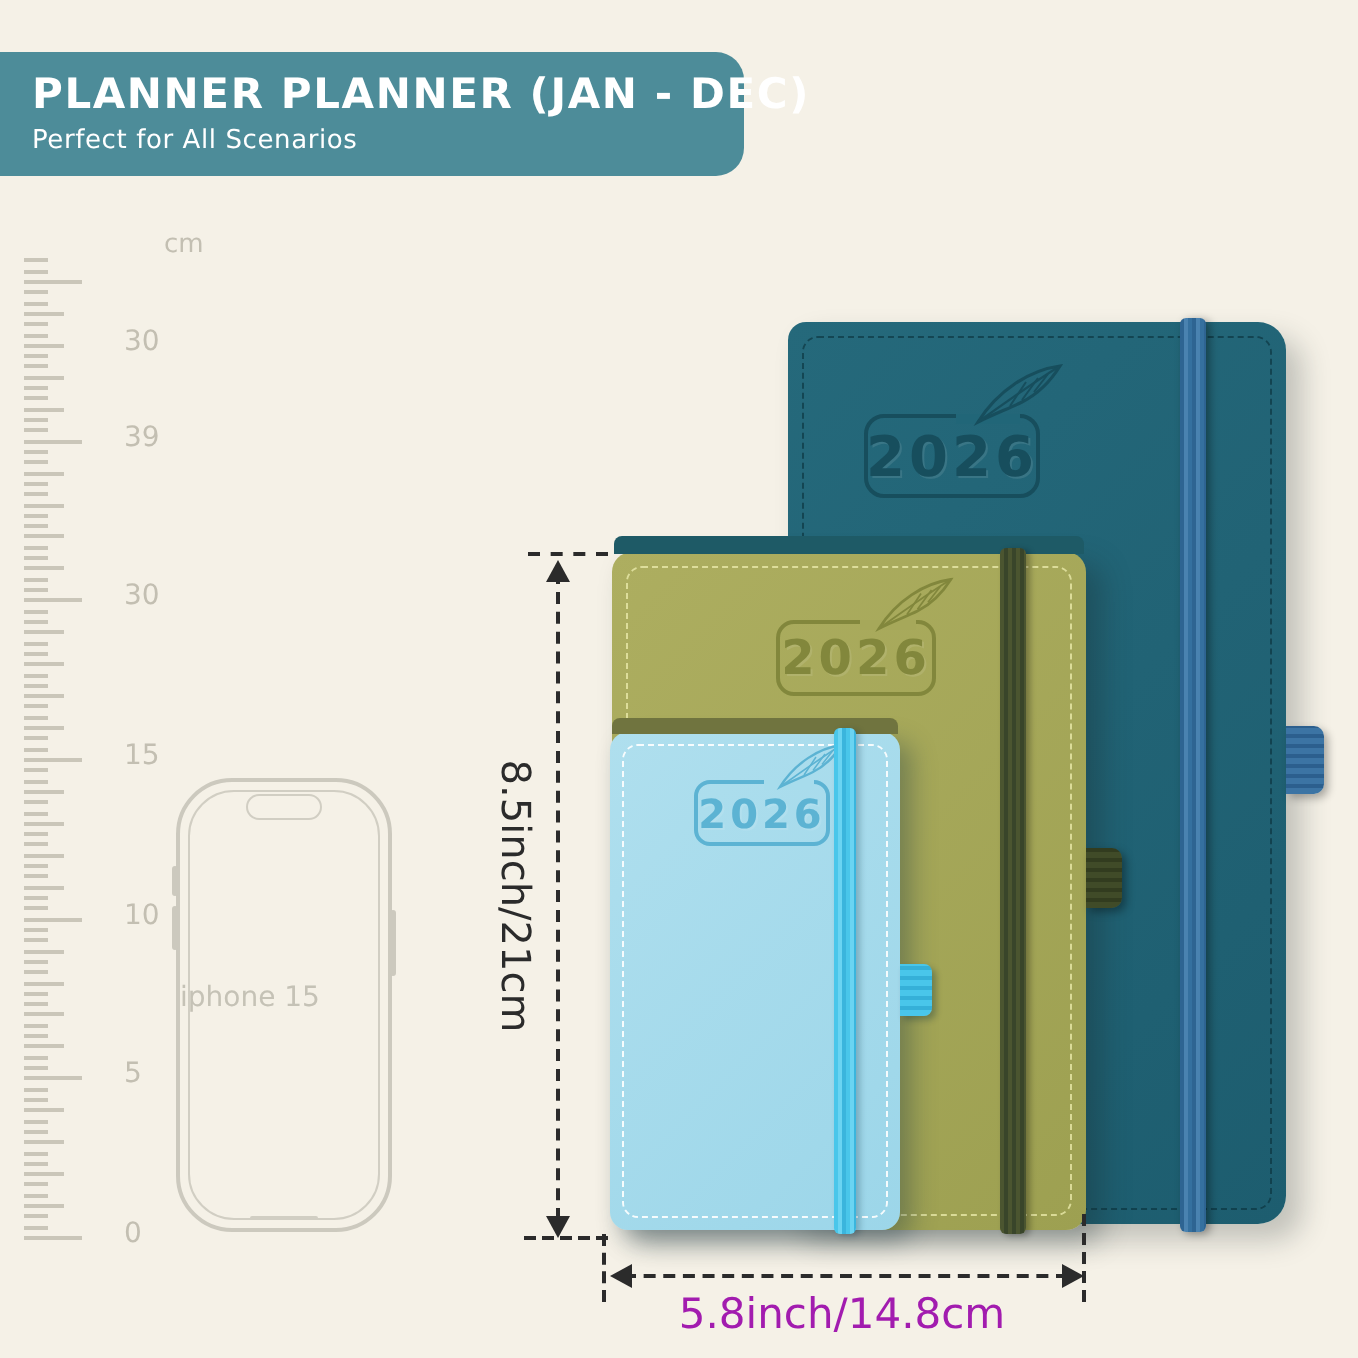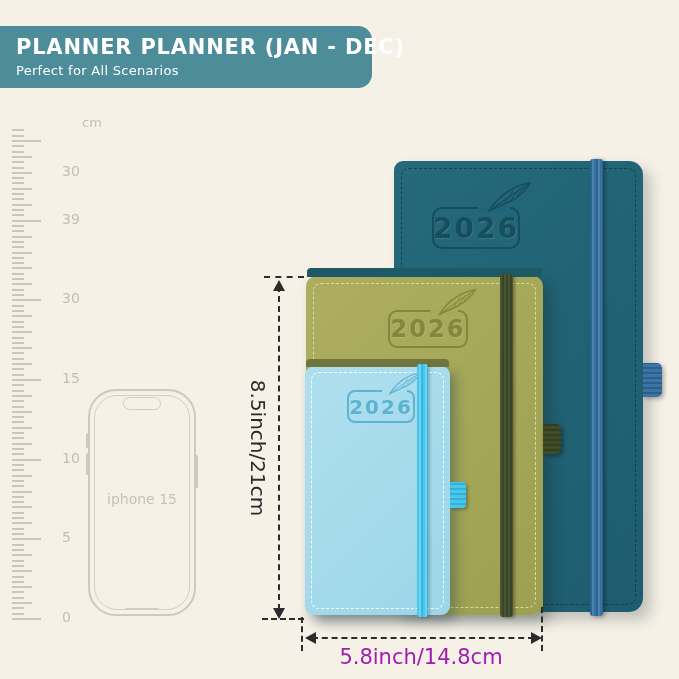--- a/index.html
+++ b/index.html
@@ -22,21 +22,21 @@
   .tick.t5{width:29px;}
   .rl{position:absolute;left:50px;font-size:14px;color:#c3bfb2;}
   .runit{position:absolute;left:54px;top:115px;font-size:13px;color:#c3bfb2;margin-left:16px;}
 
   
   .phone{position:absolute;left:88px;top:389px;width:108px;height:227px;
          border:2px solid #ccc9be;border-radius:28px;box-sizing:border-box;}
   .phone-screen{position:absolute;inset:4px;border:1.5px solid #d1cec3;border-radius:23px;}
   .phone-island{position:absolute;top:6px;left:50%;transform:translateX(-50%);
                 width:36px;height:11px;border:1.5px solid #d1cec3;border-radius:7px;}
-  .phone-label{position:absolute;top:100px;left:0;width:100%;text-align:center;
+  .phone-label{position:absolute;top:100px;left:0;width:100%;text-align:left;
                font-size:14px;color:#c5c2b6;}
   .phone-port{position:absolute;bottom:4px;left:50%;transform:translateX(-50%);
               width:34px;height:2.5px;background:#d1cec3;border-radius:2px;}
   .pbtn{position:absolute;width:3px;background:#ccc9be;border-radius:2px;}
   .pbtn.v1{left:-4px;top:42px;height:15px;}
   .pbtn.v2{left:-4px;top:62px;height:22px;}
   .pbtn.pw{right:-4px;top:64px;height:33px;}
 
   
   .planner{position:absolute;box-sizing:border-box;}

